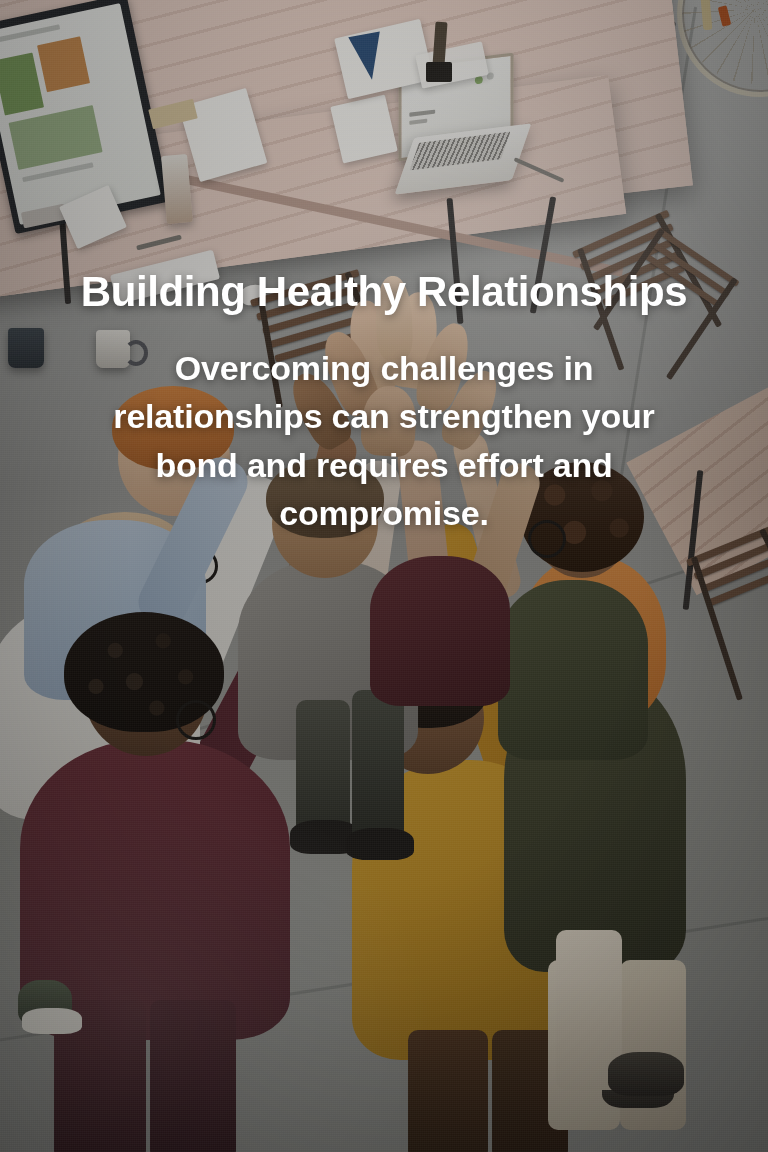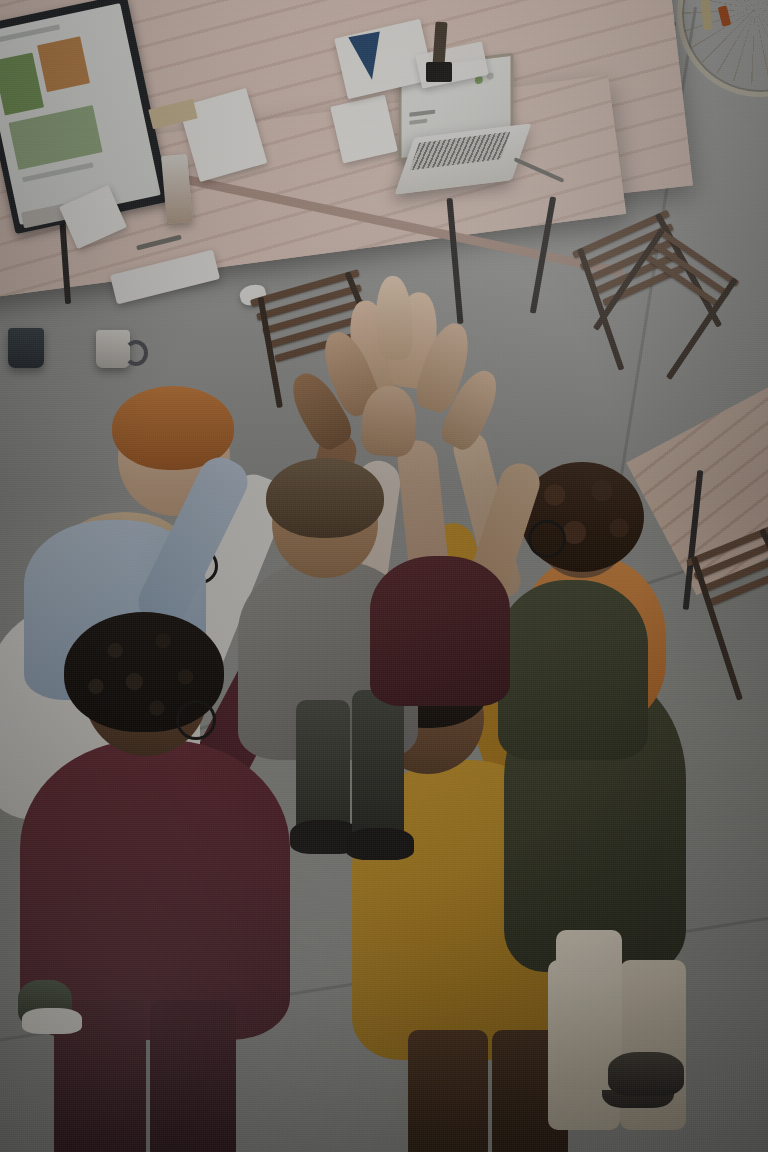--- a/index.html
+++ b/index.html
@@ -437,15 +437,17 @@
       <div class="shoe" style="left:608px;top:1052px;width:76px;height:44px;background:linear-gradient(180deg,#47433b,#26231f);"></div>
     </div>
 
     <div class="floor-sheen"></div>
     <div class="tint"></div>
     <div class="vignette"></div>
     <div class="grain"></div>
   </div>
 
   <div class="textlayer">
+    <div id="title">Building Healthy Relationships</div>
+    <div id="subtitle">Overcoming challenges in relationships can strengthen your bond and requires effort and compromise.</div>
   </div>
 
 </div>
 
 </body></html>

